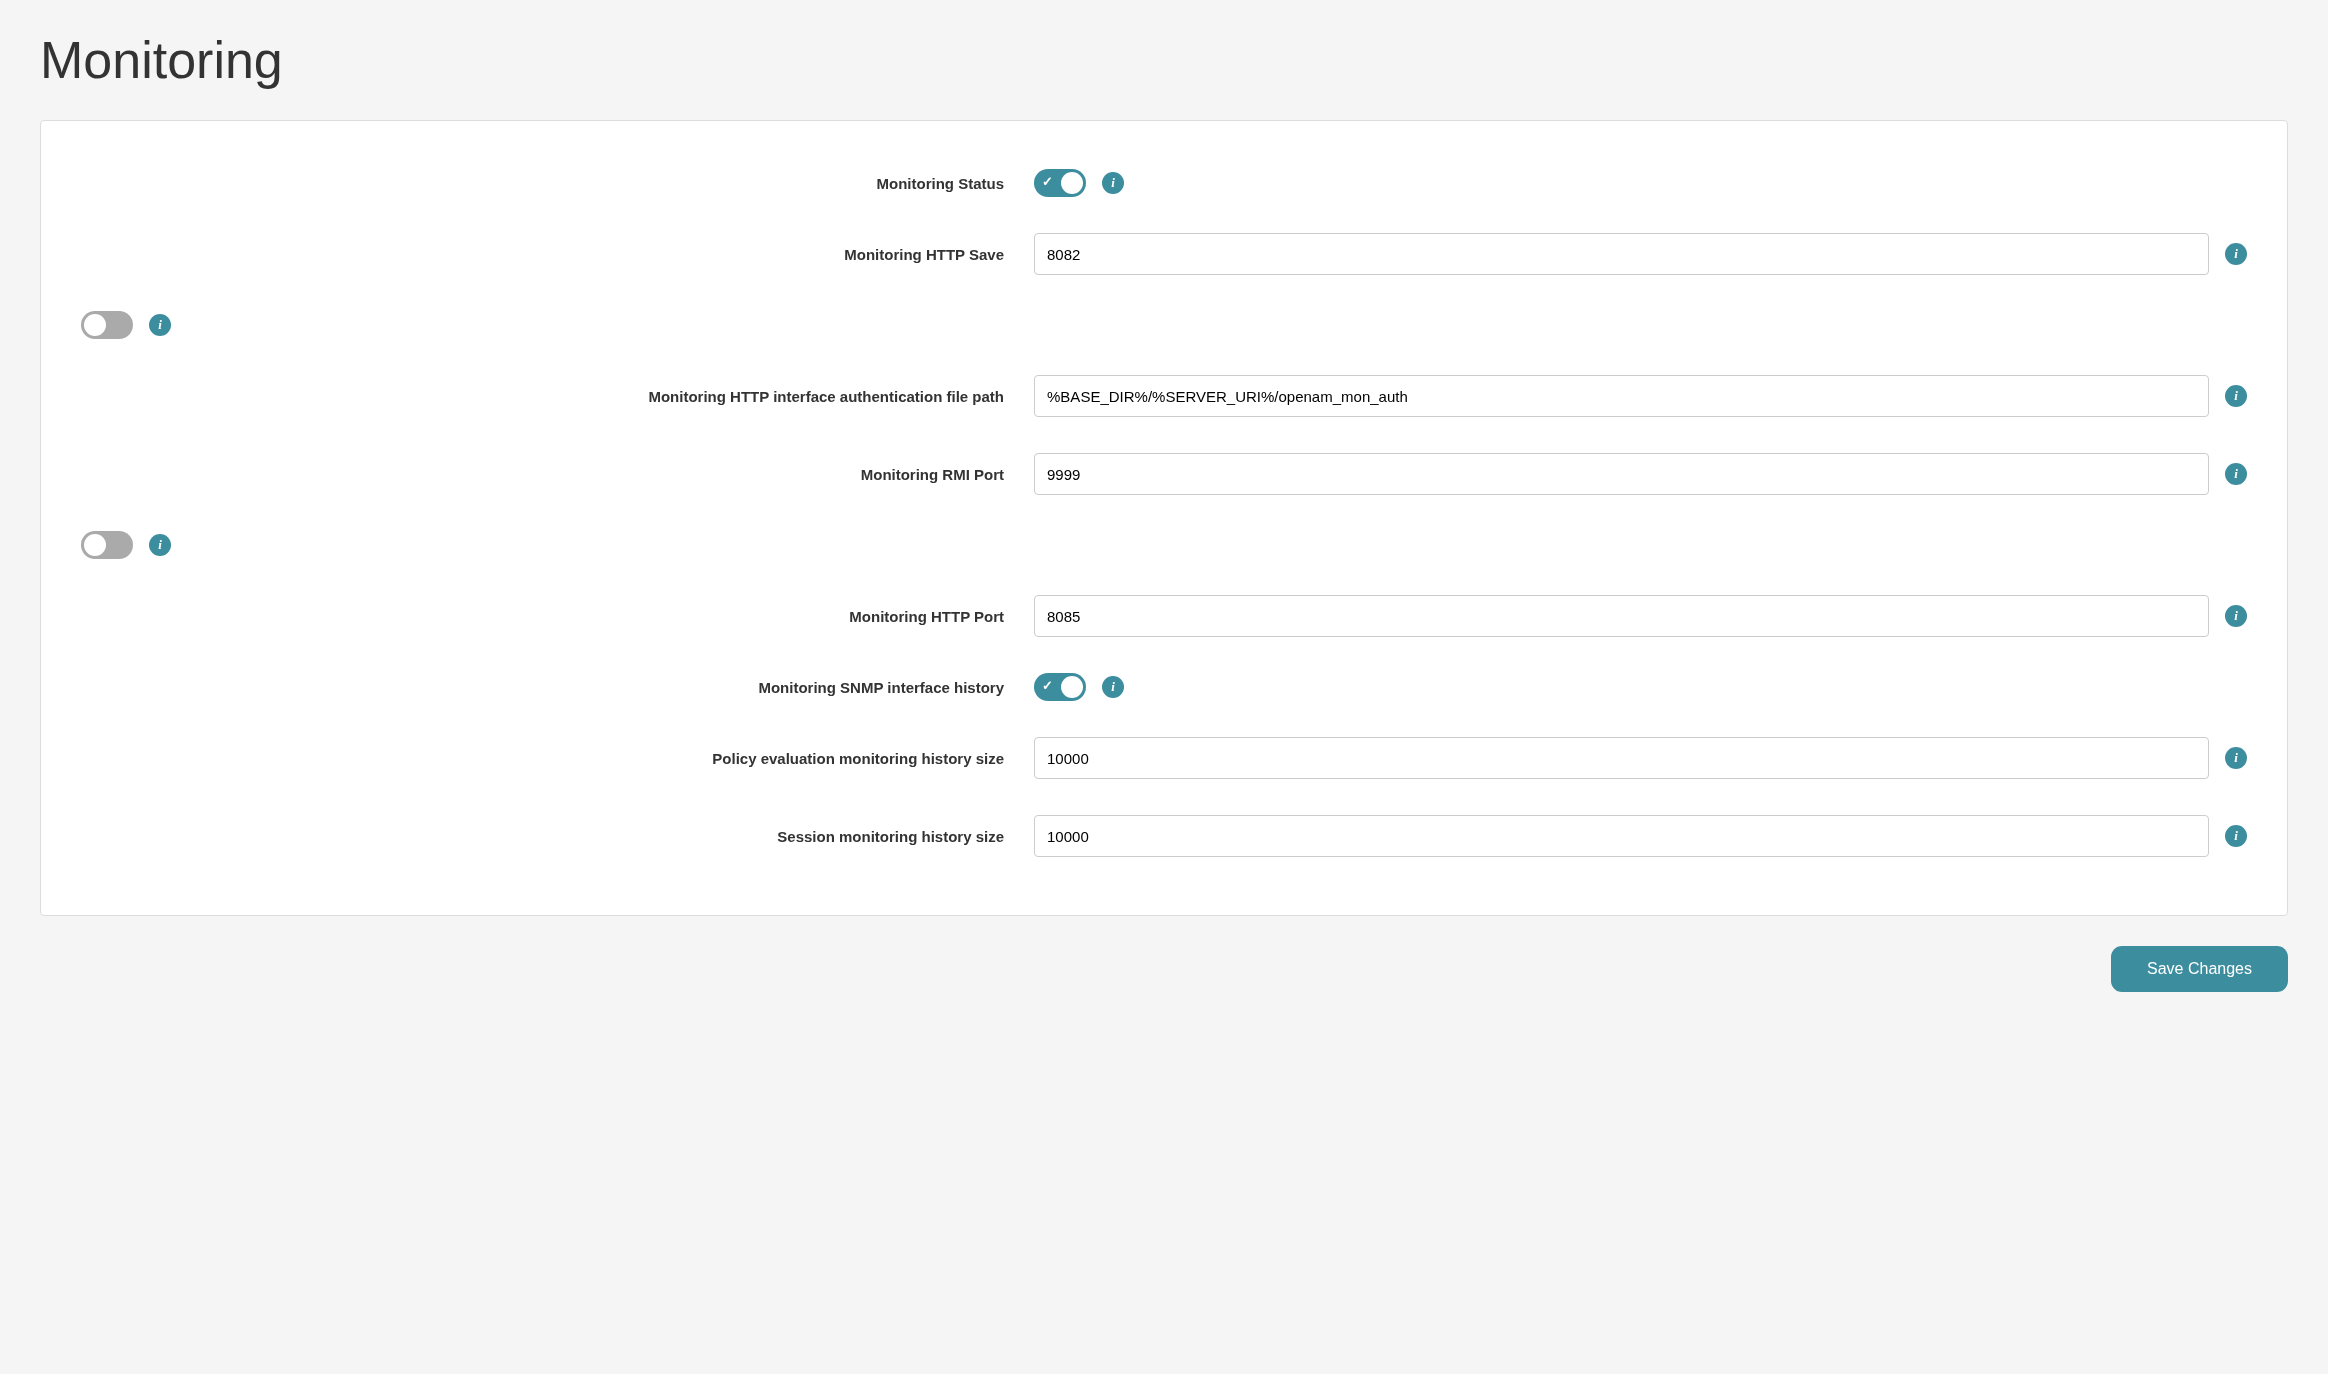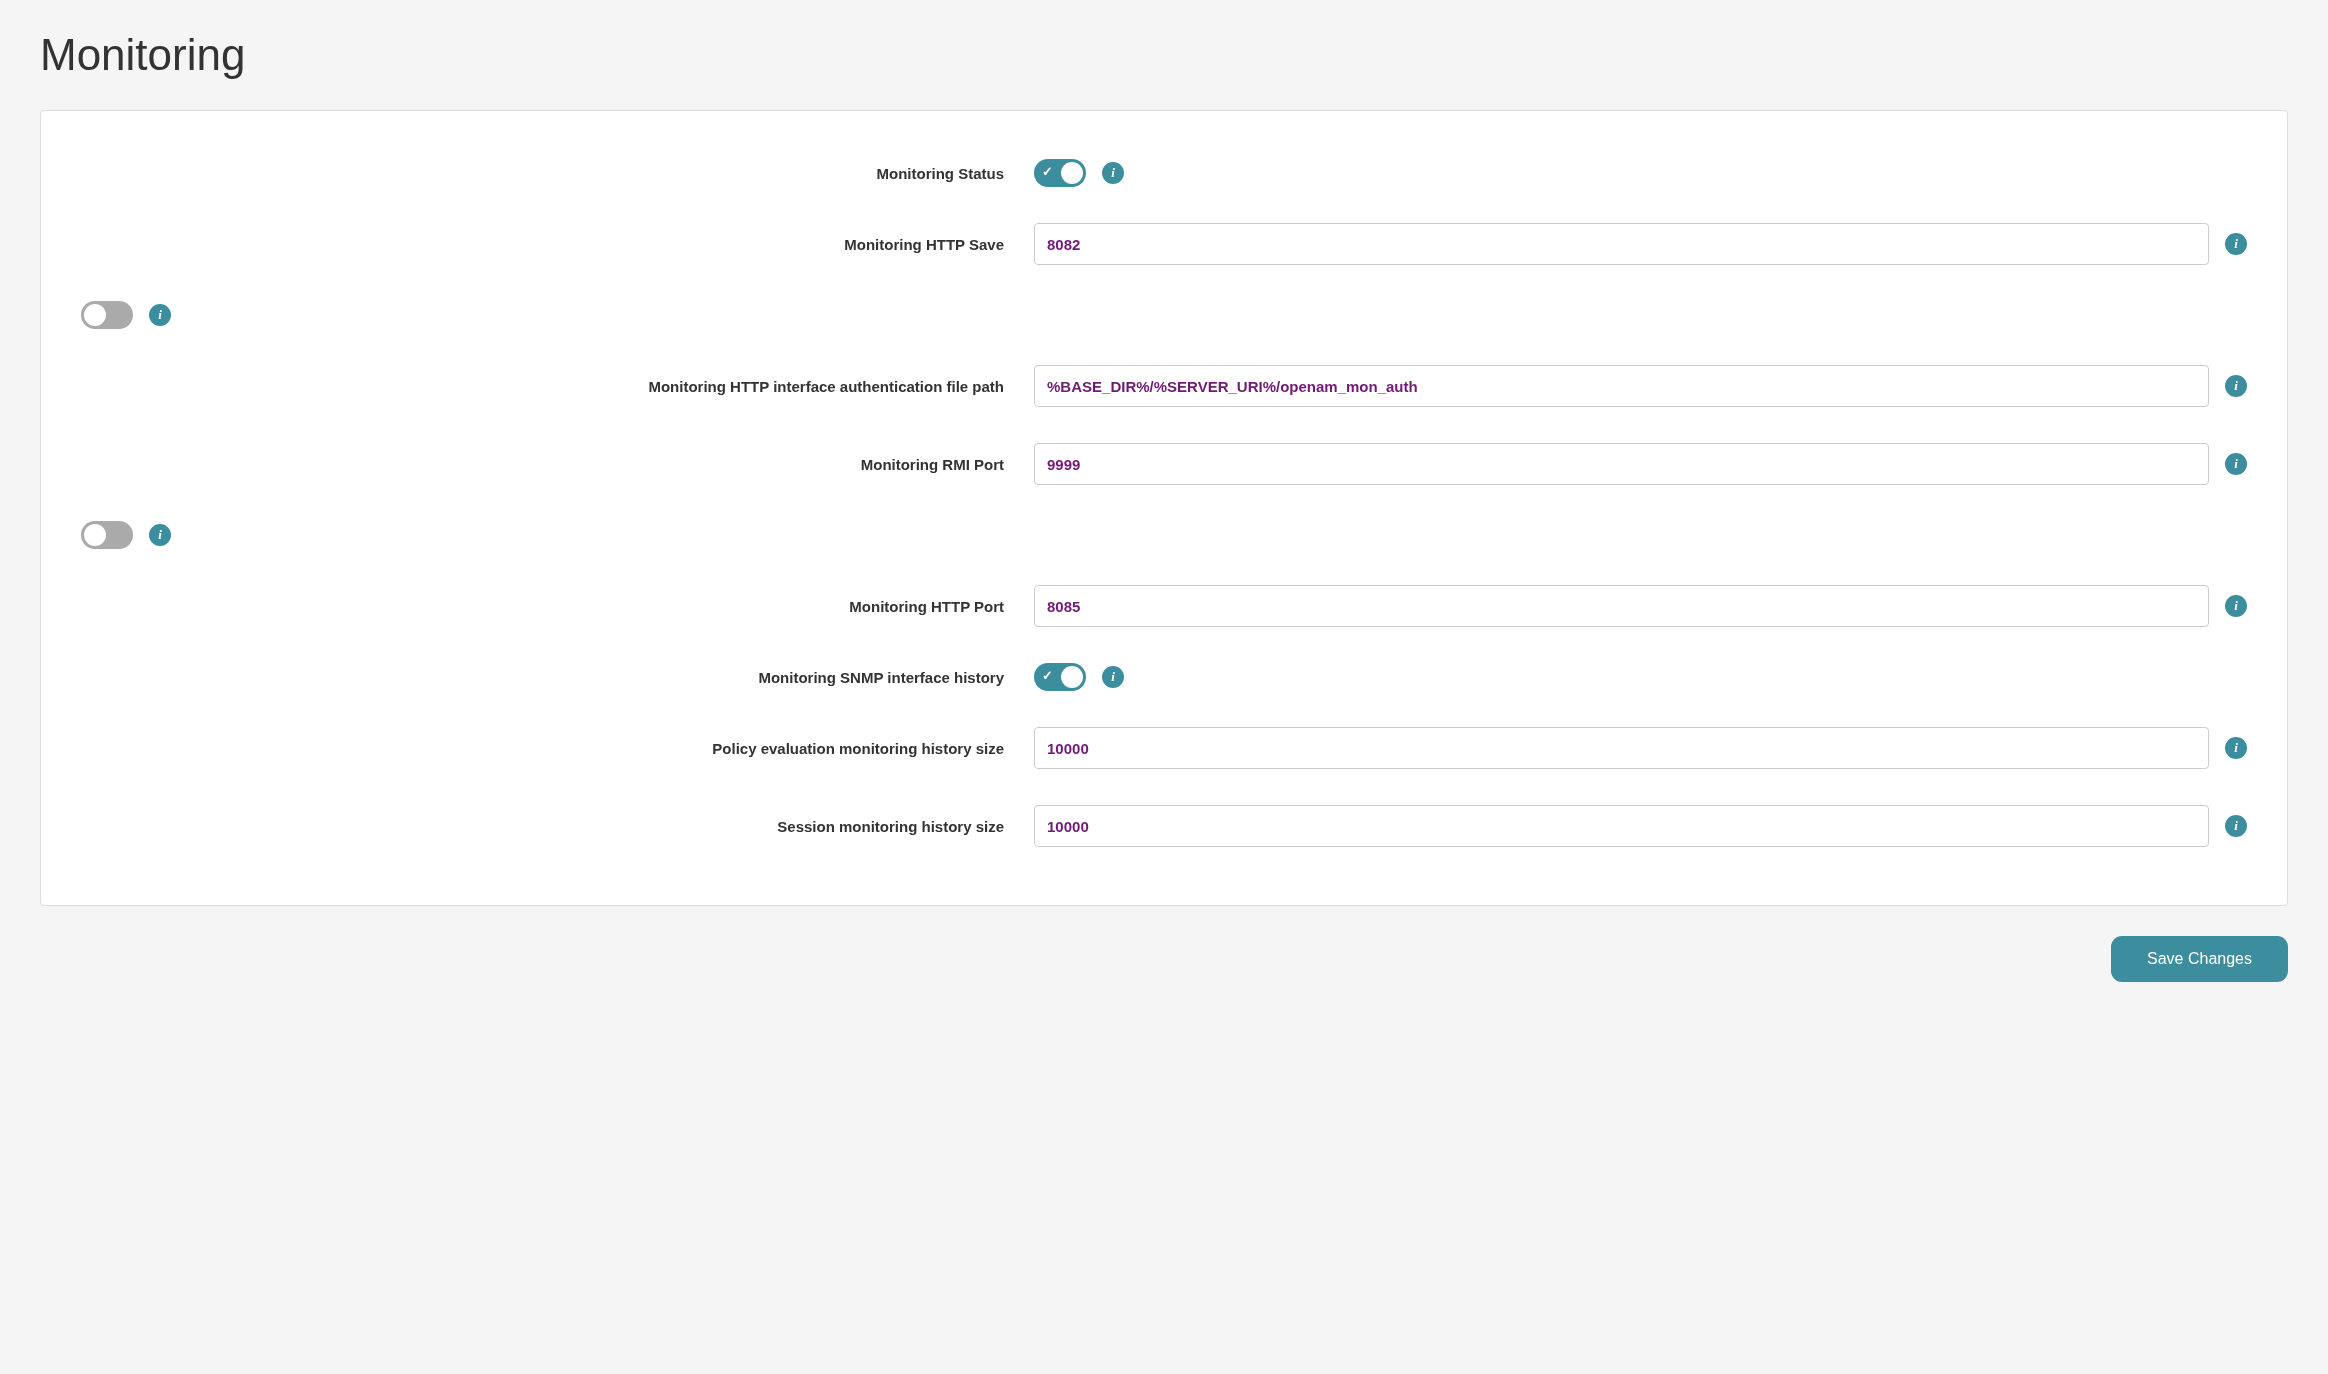--- a/index.html
+++ b/index.html
@@ -4,21 +4,21 @@
   <style>
     * { box-sizing: border-box; margin: 0; padding: 0; }
     body {
       font-family: -apple-system, BlinkMacSystemFont, 'Segoe UI', Helvetica, Arial, sans-serif;
       background: #f5f5f5;
       color: #333;
       min-height: 100vh;
       padding: 30px 40px;
     }
     .page-title {
-      font-size: 44px;
+      font-size: 52px;
       font-weight: 300;
       color: #333;
       margin-bottom: 30px;
     }
     .card {
       background: #fff;
       border: 1px solid #ddd;
       border-radius: 4px;
       padding: 30px 40px 40px;
       margin-top: 8px;
@@ -46,24 +46,23 @@
       align-items: center;
       gap: 16px;
     }
     .text-input {
       flex: 1;
       height: 42px;
       border: 1px solid #ccc;
       border-radius: 4px;
       padding: 0 12px;
       font-size: 15px;
-      color: #701a75;
+      color: #000000;
       outline: none;
       background: #fff;
-      font-weight: bold;
     }
     
     .toggle-wrap {
       display: flex;
       align-items: center;
     }
     .toggle {
       position: relative;
       width: 52px;
       height: 28px;

